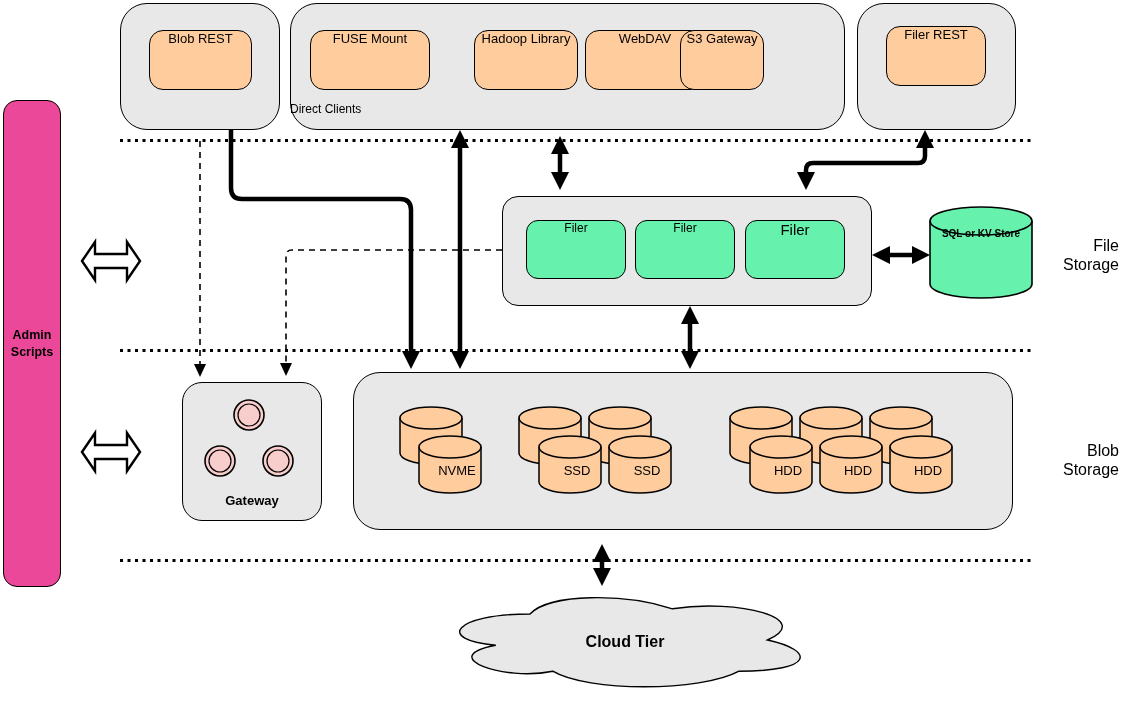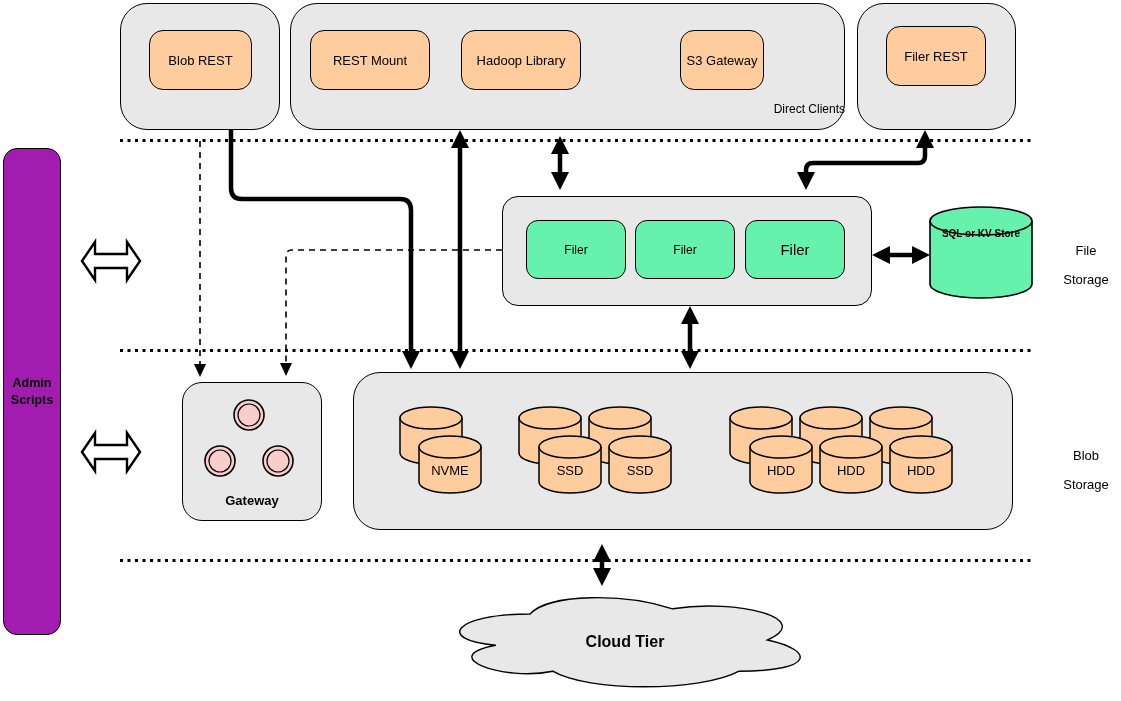--- a/index.html
+++ b/index.html
@@ -6,36 +6,36 @@
   .canvas{
     position:relative;width:1121px;height:701px;background:#ffffff;
     font-family:"Liberation Sans",sans-serif;color:#000;overflow:hidden;
   }
   .group{
     position:absolute;background:#e8e8e8;border:1.5px solid #000;
     border-radius:27px;z-index:1;box-sizing:border-box;
   }
   .node{
     position:absolute;background:#ffcc9e;border:1.5px solid #000;border-radius:14px;
-    display:flex;align-items:center;justify-content:center;
+    display:flex;align-items:flex-start;justify-content:center;
     font-size:13px;z-index:2;box-sizing:border-box;text-align:center;
   }
   .filer{background:#66f2ad;border-radius:12px;font-size:12px;}
   .filer-lg{font-size:15px;}
   .caption{
-    position:absolute;z-index:4;font-size:12px;text-align:right;
+    position:absolute;z-index:4;font-size:12px;text-align:left;
   }
   .label{position:absolute;z-index:4;text-align:center;line-height:1.25;}
   .bold{font-weight:bold;}
-  .layer-label{font-size:13px;line-height:29px;}
-  .disk-label{font-size:13px;width:62px;}
+  .layer-label{font-size:16px;line-height:19px;text-align:right;}
+  .disk-label{font-size:13px;width:62px;padding-left:7px;}
   .admin-box{
-    position:absolute;background:#a21caf;border:1.5px solid #000;border-radius:14px;
+    position:absolute;background:#ec4899;border:1.5px solid #000;border-radius:14px;
     display:flex;align-items:center;justify-content:center;text-align:center;
-    font-size:12.5px;font-weight:bold;z-index:1;box-sizing:border-box;line-height:1.3;margin-top:48px;
+    font-size:12.5px;font-weight:bold;z-index:1;box-sizing:border-box;line-height:1.3;
   }
   svg.overlay{position:absolute;left:0;top:0;z-index:3;pointer-events:none;}
 </style>
 </head>
 <body>
 
 <div class="canvas">
 
   <div class="group" style="left:120px;top:3px;width:160px;height:127px"></div>
   <div class="group" style="left:290px;top:3px;width:555px;height:127px"></div>
@@ -45,24 +45,27 @@
   <div class="group" style="left:353px;top:372px;width:660px;height:158px"></div>
 
   <div class="admin-box" style="left:3px;top:100px;width:58px;height:487px">
     <span>Admin Scripts</span>
   </div>
 
   <div class="node" style="left:149px;top:30px;width:103px;height:60px">
     <span>Blob REST</span>
   </div>
   <div class="node" style="left:310px;top:30px;width:120px;height:60px">
-    <span>REST Mount</span>
-  </div>
-  <div class="node" style="left:461px;top:30px;width:120px;height:60px">
+    <span>FUSE Mount</span>
+  </div>
+  <div class="node" style="left:474px;top:30px;width:104px;height:60px">
     <span>Hadoop Library</span>
+  </div>
+  <div class="node" style="left:585px;top:30px;width:120px;height:60px">
+    <span>WebDAV</span>
   </div>
   <div class="node" style="left:680px;top:30px;width:84px;height:60px">
     <span>S3 Gateway</span>
   </div>
   <div class="node" style="left:886px;top:26px;width:100px;height:60px">
     <span>Filer REST</span>
   </div>
   <div class="caption" style="left:290px;top:102px;width:555px">Direct Clients</div>
 
   <div class="node filer" style="left:526px;top:220px;width:100px;height:59px">

